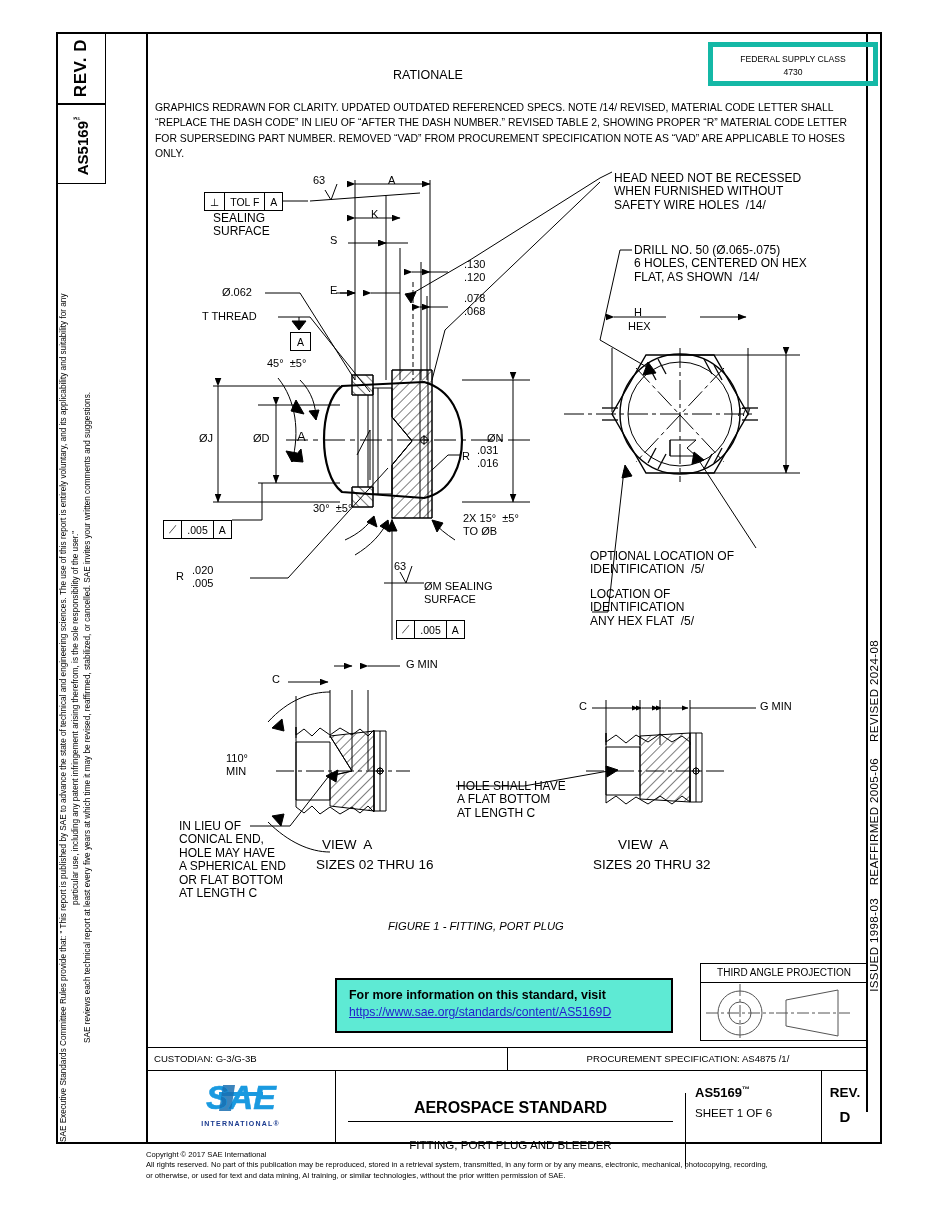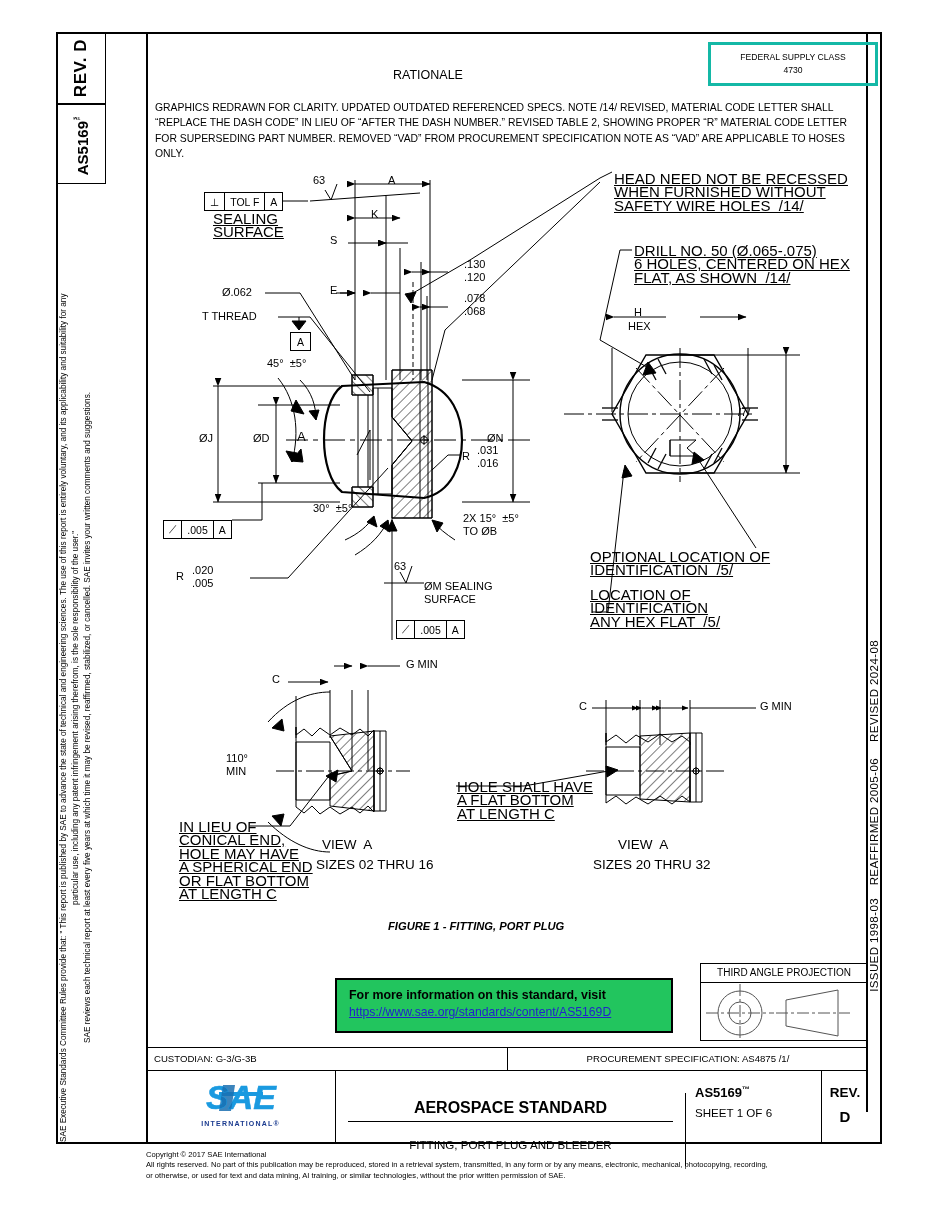--- a/index.html
+++ b/index.html
@@ -22,37 +22,37 @@
   .tm{font-size:8px;vertical-align:super;}
 
   #legal-block{position:absolute;left:58px;top:290px;width:42px;height:855px;}
   #legal-block .vtxt{font-size:8.2px;line-height:12px;white-space:normal;height:855px;width:42px;
       writing-mode:vertical-rl;transform:rotate(180deg);}
 
   #rev-date-block{position:absolute;left:868px;top:640px;width:26px;height:340px;}
   .rdate{position:absolute;left:0;width:26px;}
   .rdate .vtxt{font-size:11.5px;letter-spacing:.4px;}
 
-  #fsc-box{left:708px;top:42px;width:170px;height:44px;border:3px solid #14b8a6;text-align:center;
+  #fsc-box{left:708px;top:42px;width:170px;height:44px;border:5px solid #14b8a6;text-align:center;
       font-size:8.6px;line-height:13px;padding-top:6px;}
 
   #rationale-title{position:absolute;left:148px;top:68px;width:560px;text-align:center;font-size:12.5px;}
   #rationale-text{position:absolute;left:155px;top:100px;width:712px;font-size:10.4px;line-height:15.4px;}
 
-  .note{position:absolute;font-size:15px;line-height:13.4px;white-space:pre;text-decoration:underline;}
+  .note{position:absolute;font-size:12px;line-height:13.4px;white-space:pre;}
   .dim{position:absolute;font-size:11px;white-space:pre;line-height:13px;}
 
   .fcf{position:absolute;border:1px solid #000;display:flex;height:17px;font-size:10.5px;align-items:stretch;background:#fff;}
   .fcf>span{display:flex;align-items:center;justify-content:center;padding:0 5px;border-right:1px solid #000;}
   .fcf>span:last-child{border-right:none;}
   .datbox{position:absolute;border:1px solid #000;width:19px;height:17px;display:flex;align-items:center;
       justify-content:center;font-size:10.5px;background:#fff;}
 
-  .figcap{position:absolute;font-size:11.2px;font-weight:bold;font-style:italic;}
-  #infobox{left:335px;top:978px;width:338px;height:55px;border:2px solid #000;background:#22c55e;padding:7px 12px;box-sizing:border-box;}
+  .figcap{position:absolute;font-size:11.2px;font-weight:normal;font-style:italic;}
+  #infobox{left:335px;top:978px;width:338px;height:55px;border:2px solid #000;background:#5eead4;padding:7px 12px;box-sizing:border-box;}
   #infobox .l1{font-size:12.4px;font-weight:bold;line-height:17px;}
   #infobox .l2{font-size:12.2px;color:#2222cc;text-decoration:underline;line-height:17px;}
 
   #tap-box{left:700px;top:963px;width:168px;height:78px;border:1px solid #000;}
   #tap-title{position:absolute;left:700px;top:963px;width:168px;height:20px;border-bottom:1px solid #000;
       text-align:center;font-size:10px;line-height:20px;box-sizing:border-box;}
 
   #custodian-row{left:146px;top:1047px;width:722px;height:24px;border-top:1px solid #000;border-bottom:1px solid #000;}
   #cust-cell{left:146px;top:1047px;width:362px;height:24px;border-right:1px solid #000;font-size:9.6px;
       line-height:24px;padding-left:8px;box-sizing:border-box;}

